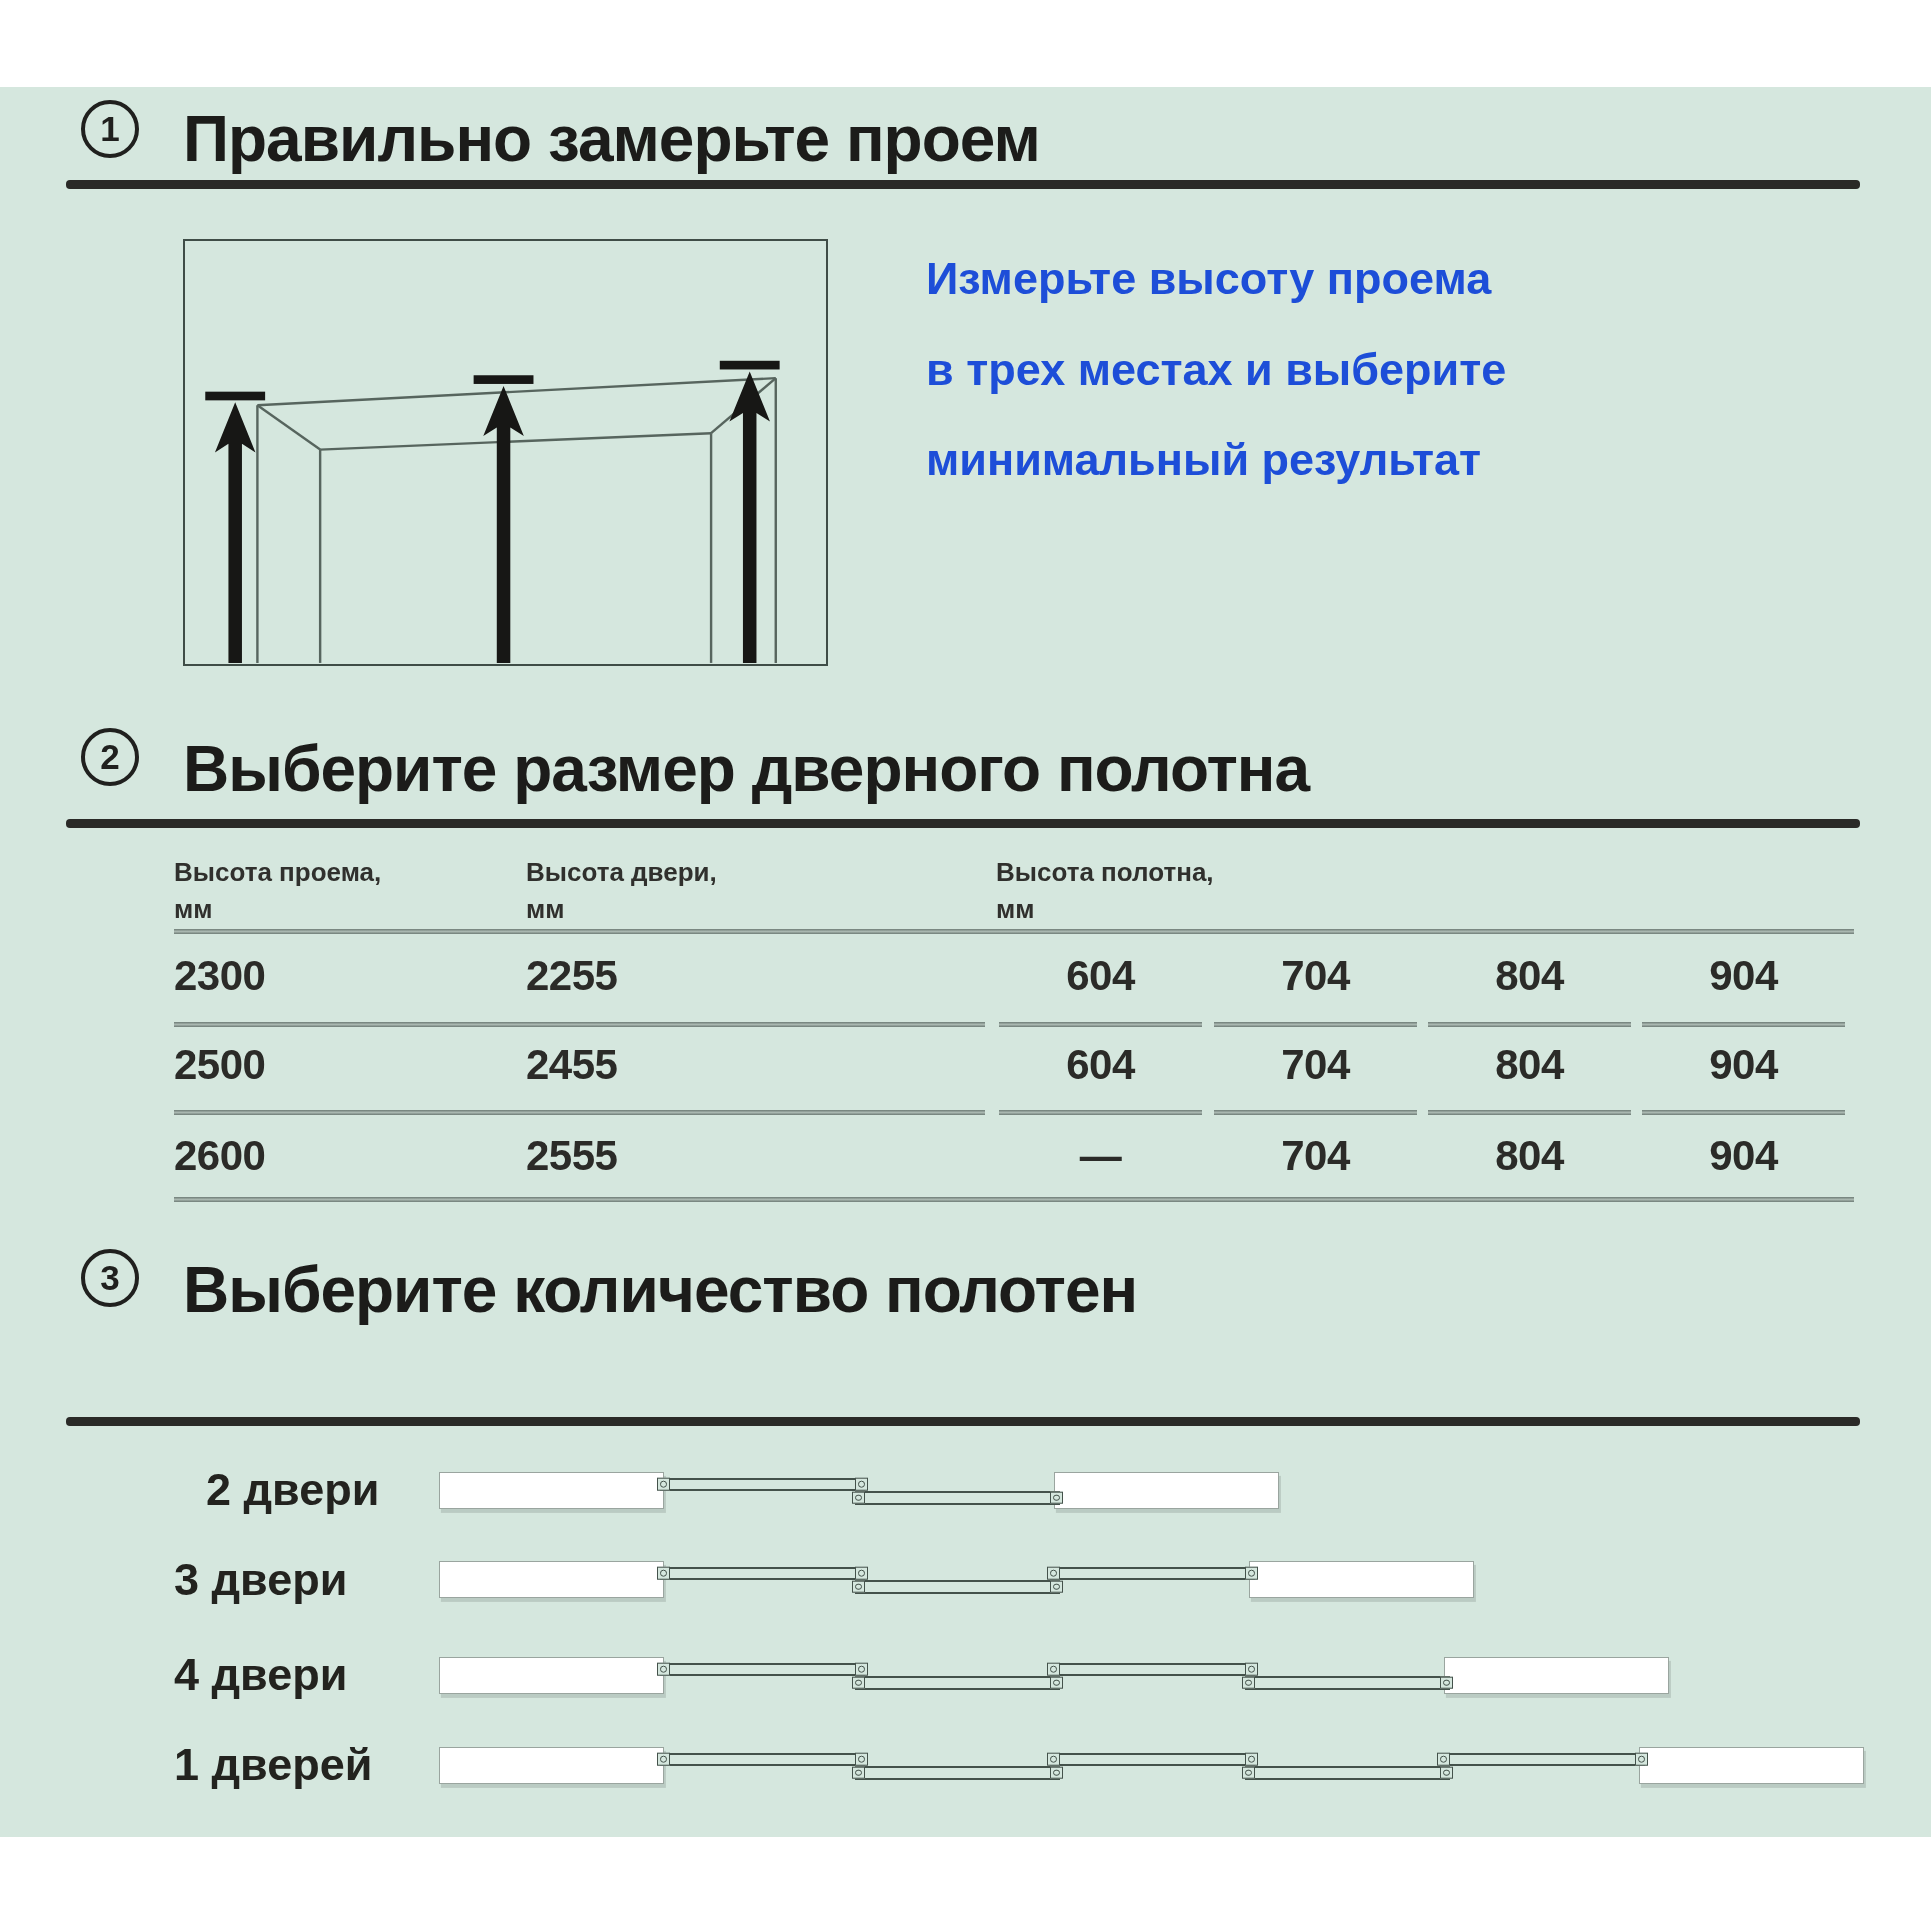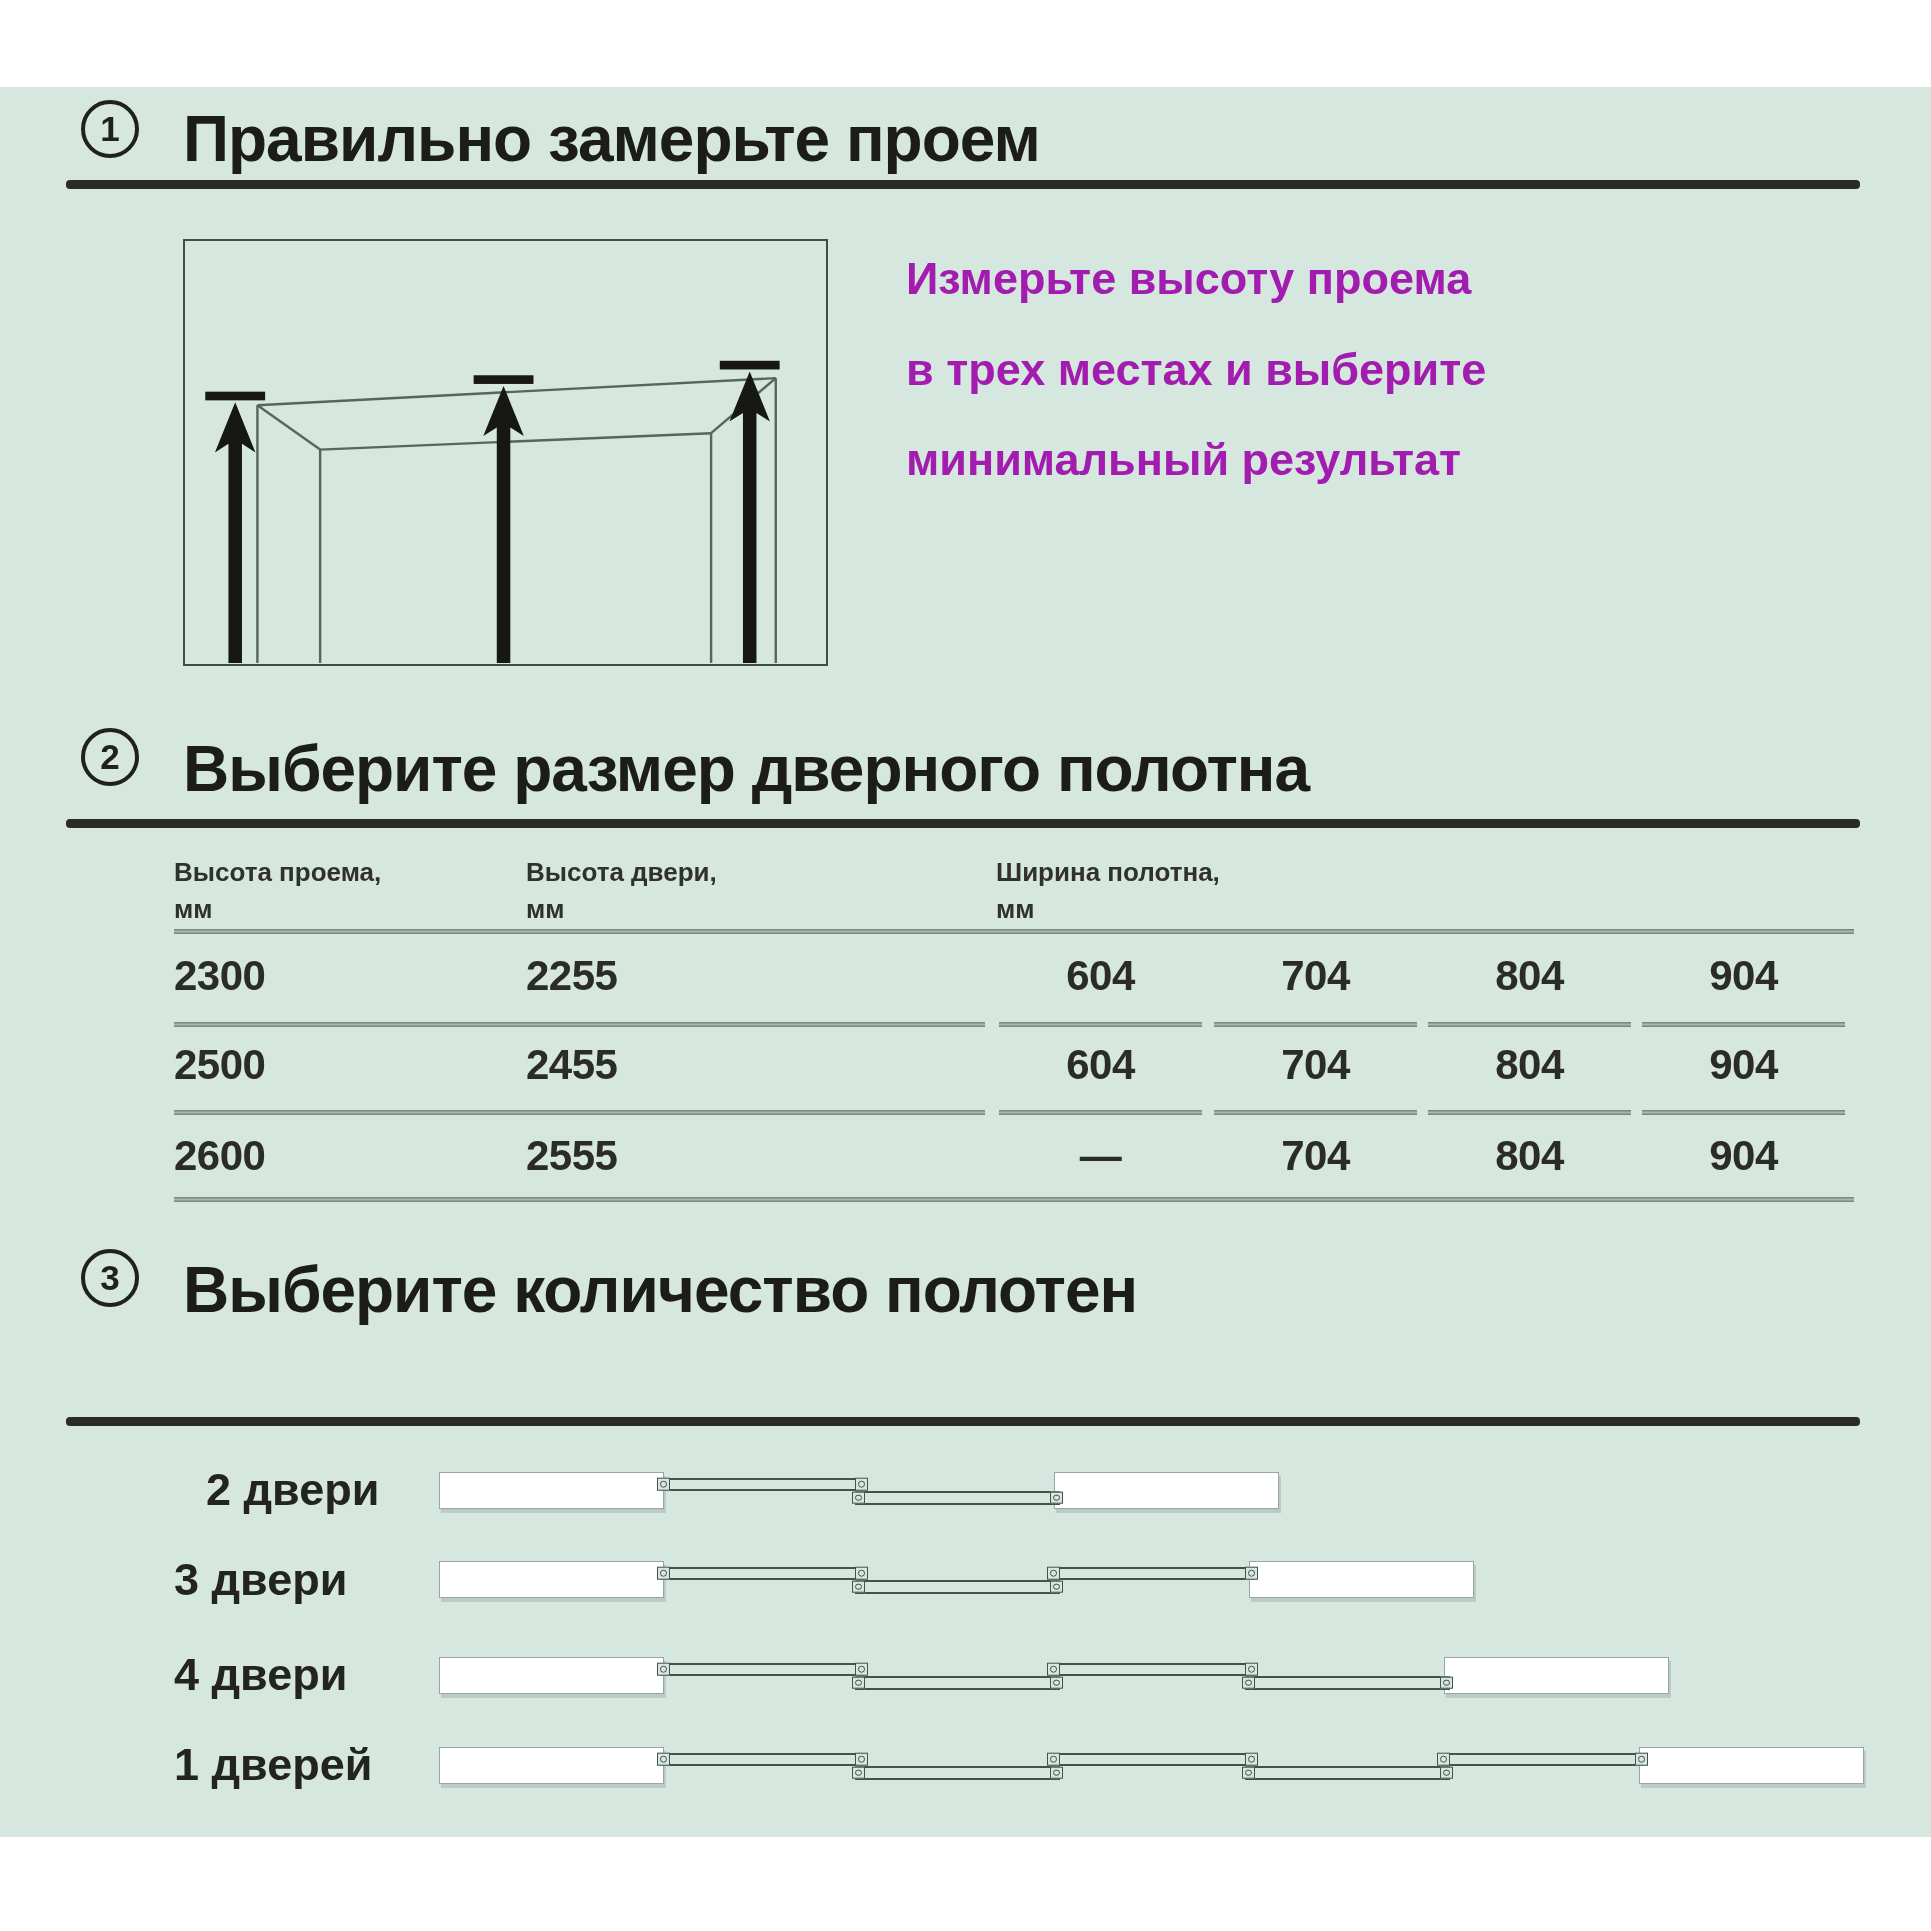--- a/index.html
+++ b/index.html
@@ -7,21 +7,21 @@
           font-family:"Liberation Sans","DejaVu Sans",sans-serif;color:#1f1f1d;}
   .panel{position:absolute;left:0;top:87px;width:1931px;height:1750px;background:#d5e7de;}
   
   .badge{position:absolute;width:58px;height:58px;border:4.8px solid #20201e;border-radius:50%;
          display:flex;align-items:center;justify-content:center;font-size:35px;font-weight:bold;color:#20201e;box-sizing:border-box;}
   .sec-title{position:absolute;font-size:64px;font-weight:bold;letter-spacing:-1px;color:#1c1c1a;white-space:nowrap;}
   .rule-thick{position:absolute;height:8.7px;background:#2a2a27;border-radius:3.9px;}
   .rule-gray{position:absolute;height:4.8px;background:linear-gradient(180deg,#6e7c76 0%,#a9b7b0 50%,#6e7c76 100%);}
   
   .diagram-box{position:absolute;left:183px;top:239px;width:645px;height:427px;border:2.4px solid #3f4d47;box-sizing:border-box;}
-  .instruction{position:absolute;font-size:45px;font-weight:600;color:#a21caf;white-space:nowrap;}
+  .instruction{position:absolute;font-size:45px;font-weight:600;color:#1d4ed8;white-space:nowrap;margin-left:20px;}
   
   .th{position:absolute;font-size:26px;font-weight:600;line-height:37px;color:#30302d;white-space:nowrap;}
   .td{position:absolute;font-size:42px;font-weight:600;letter-spacing:-0.5px;color:#2b2b28;white-space:nowrap;}
   .td-c{text-align:center;width:203px;}
   
   .opt-label{position:absolute;font-size:45px;font-weight:600;color:#23231f;white-space:nowrap;}
   .doors{position:absolute;left:439px;width:1448px;height:48px;}
   .panel-rect{position:absolute;width:225px;height:37px;top:5.8px;background:#ffffff;border:1.9px solid #9aa59f;
               box-sizing:border-box;box-shadow:1.9px 3.9px 0 rgba(90,105,98,0.22);z-index:1;}
   .rail{position:absolute;width:205px;height:13.5px;border-top:2.9px solid #44524b;border-bottom:2.9px solid #44524b;
@@ -83,21 +83,21 @@
 
   <div class="th" style="left:174px;top:854px;">
     <div>Высота проема,</div>
     <div>мм</div>
   </div>
   <div class="th" style="left:526px;top:854px;">
     <div>Высота двери,</div>
     <div>мм</div>
   </div>
   <div class="th" style="left:996px;top:854px;">
-    <div>Ширина полотна,</div>
+    <div>Высота полотна,</div>
     <div>мм</div>
   </div>
   <div class="rule-gray" style="left:174px;top:929px;width:1680px;"></div>
 
   <div class="td" style="left:174px;top:952px;">2300</div>
   <div class="td" style="left:526px;top:952px;">2255</div>
   <div class="td td-c" style="left:999px;top:952px;">604</div>
   <div class="td td-c" style="left:1214px;top:952px;">704</div>
   <div class="td td-c" style="left:1428px;top:952px;">804</div>
   <div class="td td-c" style="left:1642px;top:952px;">904</div>

